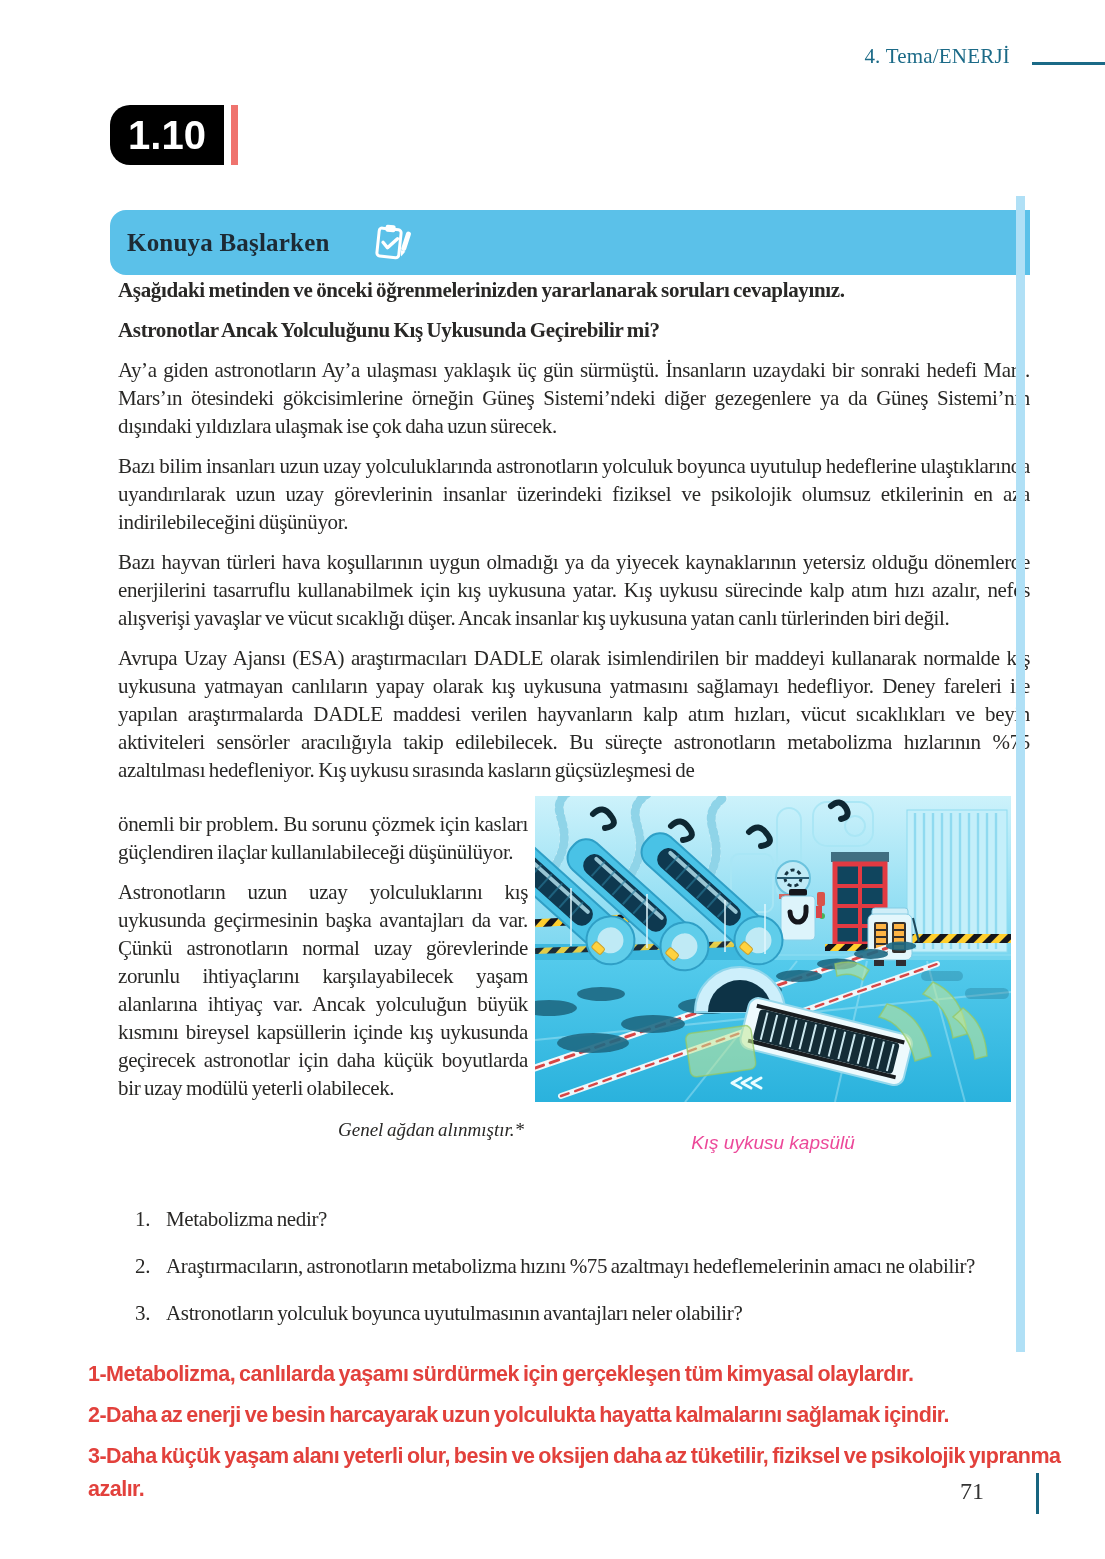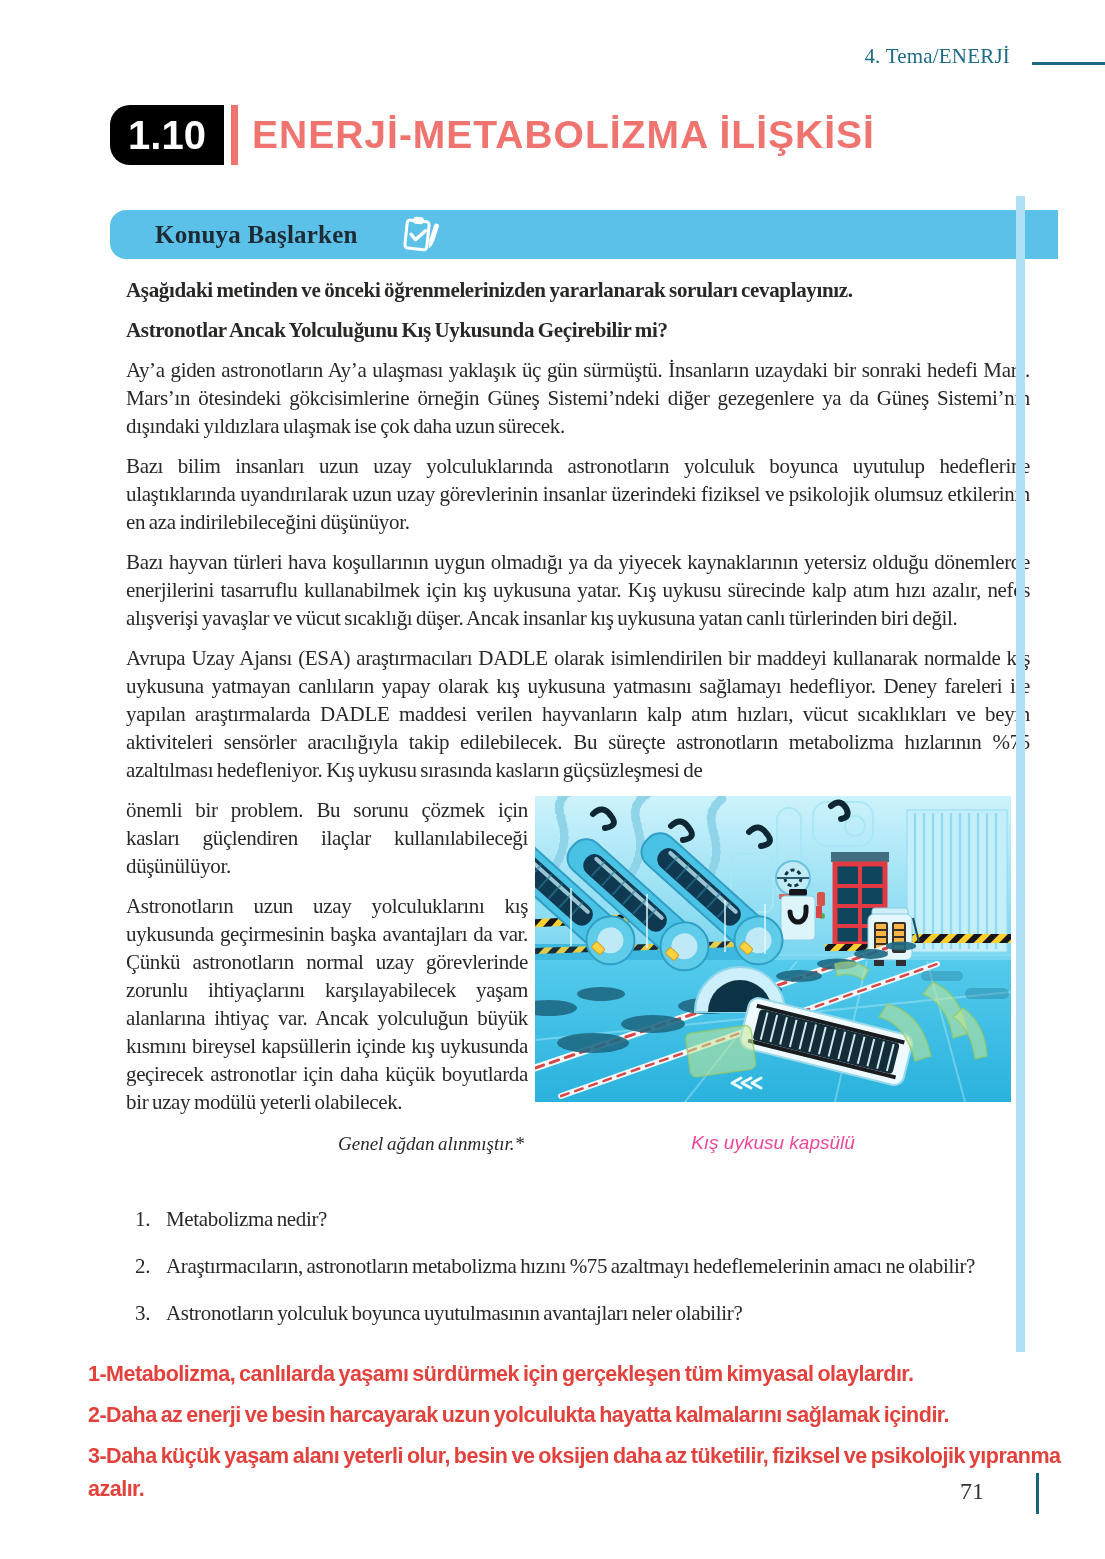--- a/index.html
+++ b/index.html
@@ -37,37 +37,37 @@
     font-family:"Liberation Sans", sans-serif;font-weight:bold;
     font-size:39px;letter-spacing:1px;white-space:nowrap;
   }
   
   .side-stripe{
     position:absolute;left:1016px;top:196px;width:9px;height:1156px;
     background:#b0e0f6;z-index:6;
   }
   
   .banner{
-    position:absolute;left:110px;top:210px;width:920px;height:49px;
+    position:absolute;left:110px;top:210px;width:920px;height:65px;
     background:#5bc1e9;border-radius:16px 0 0 16px;
-    display:flex;align-items:center;z-index:2;padding-left:28px;
+    display:flex;align-items:center;z-index:2;
   }
   .banner-label{
     font-weight:bold;font-size:25px;color:#1d2b35;
     padding-left:17px;letter-spacing:.2px;
   }
   .banner-icon{margin-left:44px;width:38px;height:40px;display:flex;align-items:center;}
   
   .flow{
     position:absolute;left:110px;top:276px;width:920px;
     font-size:21px;line-height:28px;letter-spacing:-.35px;word-spacing:-1.2px;
   }
-  .flow p{margin:0 0 12px 16px;text-align:justify;}
+  .flow p{margin:0 0 12px 8px;text-align:justify;}
   .bold{font-weight:bold;}
-  .colrow{display:flex;gap:7px;align-items:flex-start;}
+  .colrow{display:flex;gap:7px;align-items:center;}
   .colL{width:418px;}
   .colR{width:476px;}
   .source-note{
     font-style:italic;font-size:19px;text-align:right;
     padding-right:4px;margin-top:14px;letter-spacing:0;
   }
   .figure-caption{
     font-family:"Liberation Sans", sans-serif;font-style:italic;
     font-size:19px;color:#ec4899;text-align:center;margin-top:20px;
     letter-spacing:0;word-spacing:0;
@@ -103,21 +103,20 @@
 <body>
 
 <div id="page">
 
   <div class="running-head">4. Tema/ENERJİ</div>
   <div class="head-rule"></div>
 
   <div class="title-block">
     <div class="num-badge">1.10</div>
     <div class="title-divider"></div>
-    <div class="page-title">ENERJİ-METABOLİZMA İLİŞKİSİ</div>
   </div>
 
   <div class="side-stripe"></div>
 
   <div class="banner">
     <span class="banner-label">Konuya Başlarken</span>
     <span class="banner-icon">
       <svg width="38" height="40" viewBox="0 0 38 40">
         <g transform="rotate(6 16 20)">
           <rect x="4" y="6" width="22" height="28" rx="3" fill="none" stroke="#ffffff" stroke-width="3"></rect>

